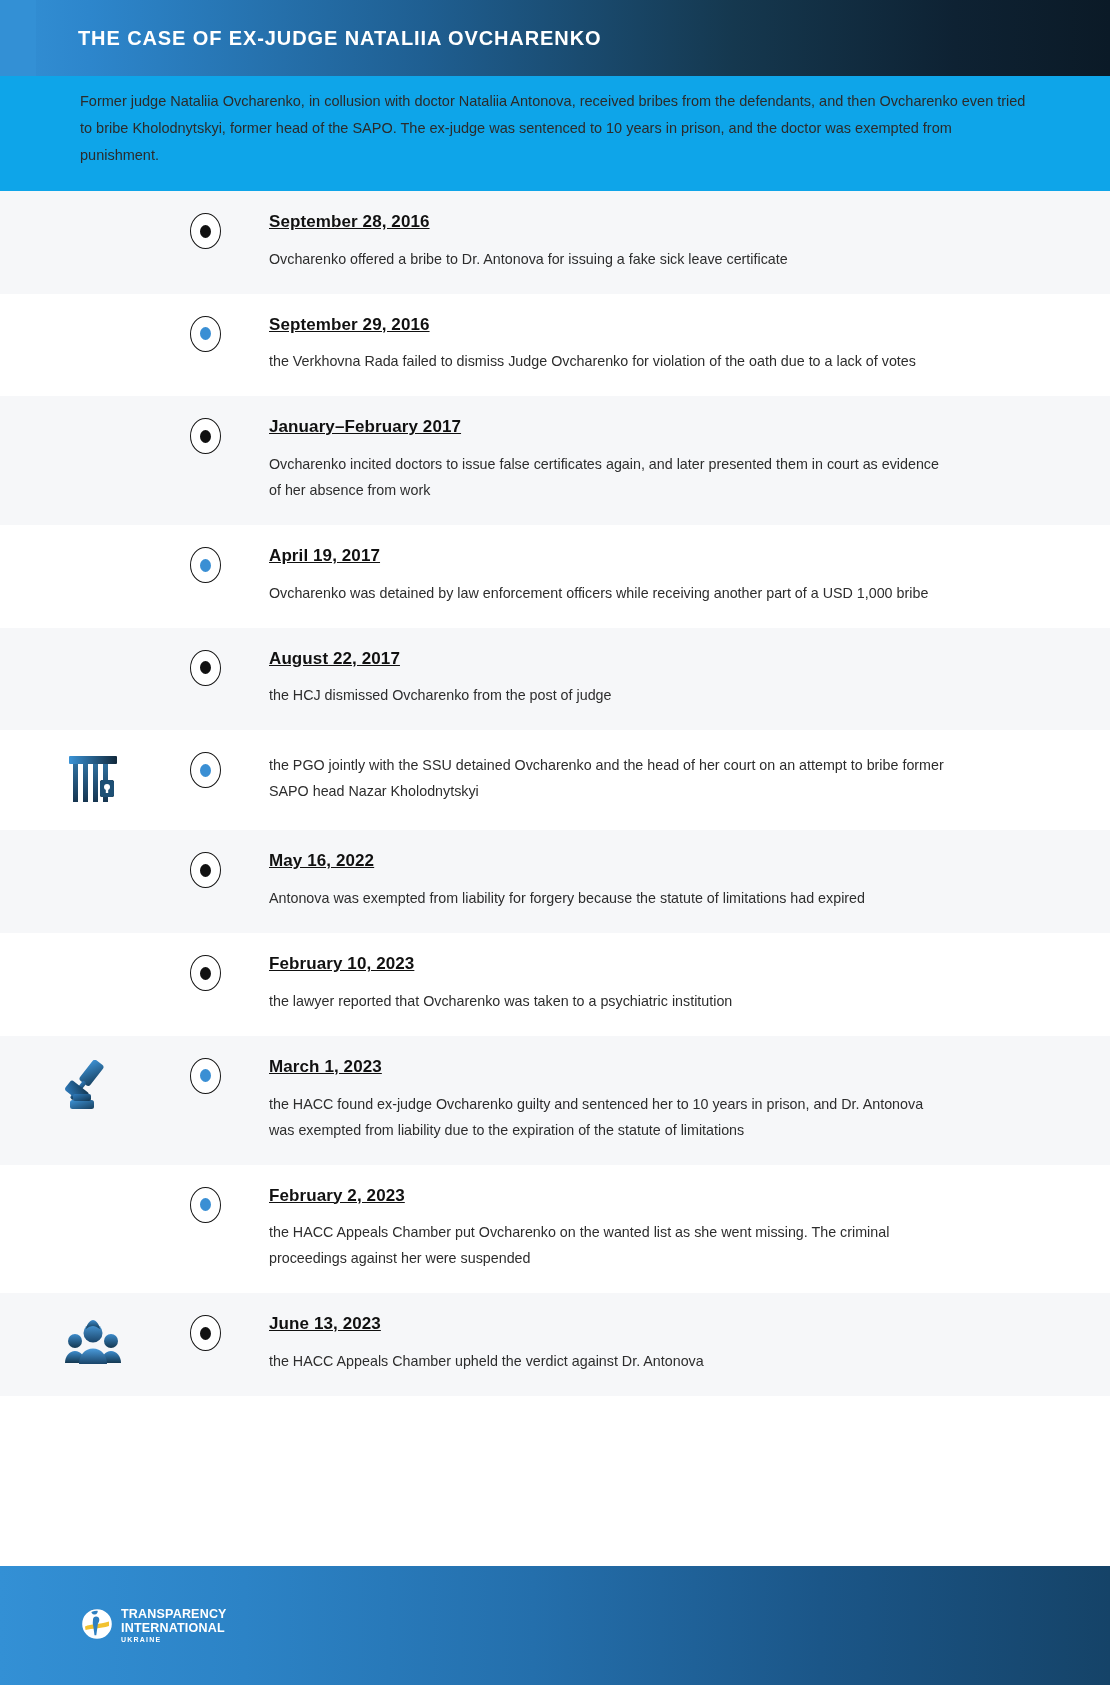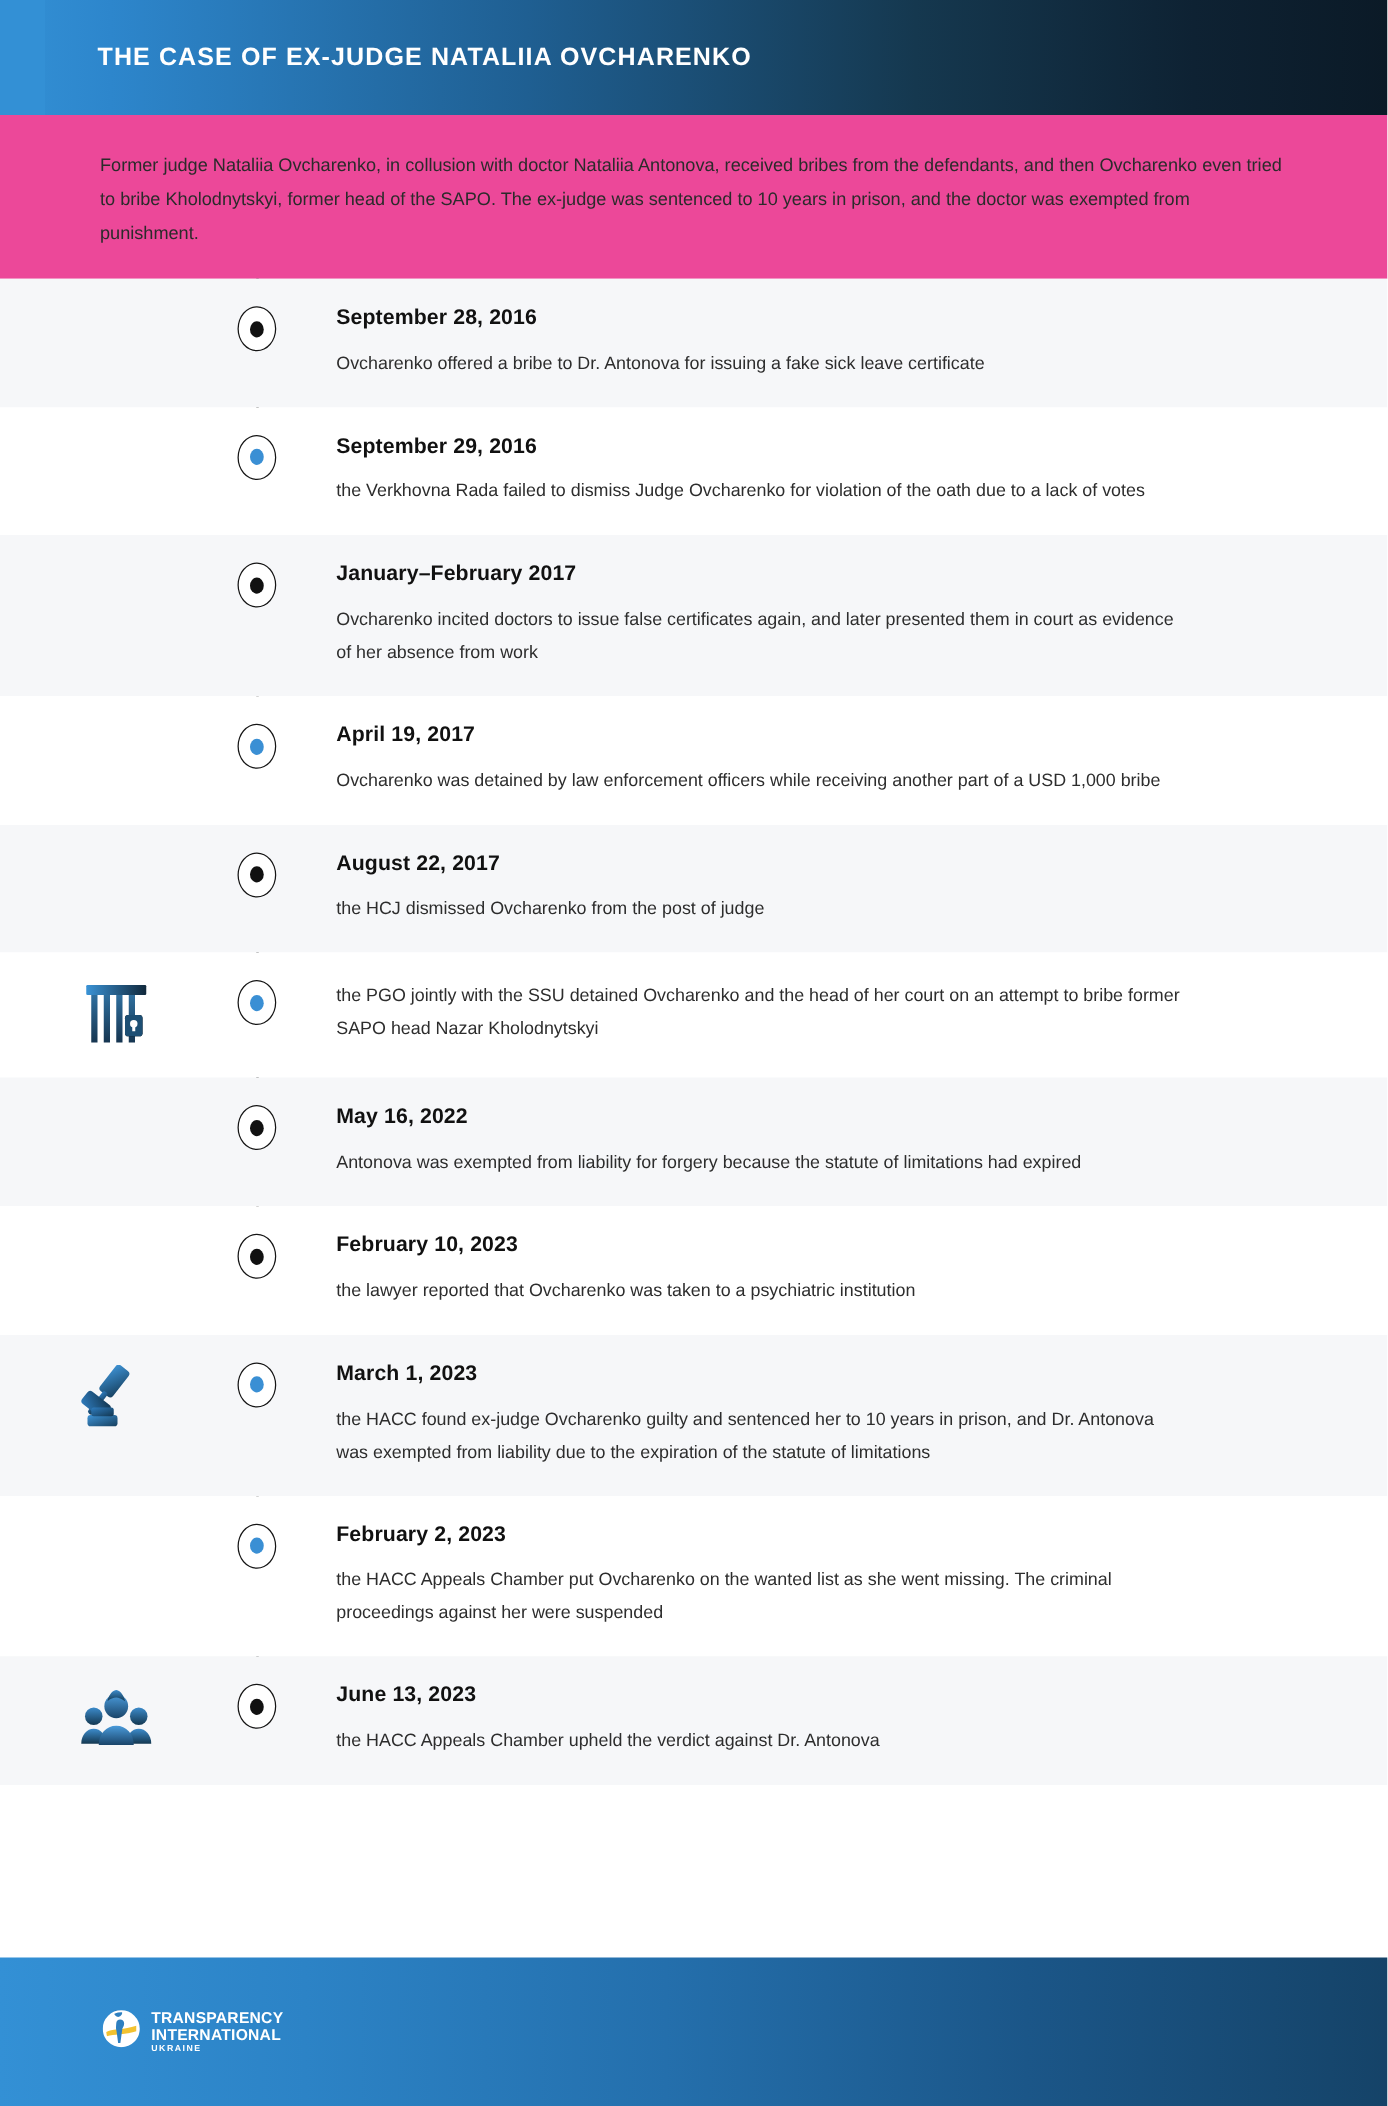--- a/index.html
+++ b/index.html
@@ -12,21 +12,21 @@
     height: 1685px;
     font-family: "Liberation Sans", sans-serif;
     color: #1a1a1a;
     overflow: hidden;
     position: relative;
   }
 
   
   .header {
     position: relative;
-    height: 92px;
+    height: 76px;
     background: linear-gradient(90deg, #3390D5 0%, #2D86CC 8%, #1F5F92 38%, #15384F 66%, #0E2233 86%, #0B1A27 100%);
     display: flex;
     align-items: center;
     box-sizing: border-box;
   }
   .header-accent {
     position: absolute;
     left: 0;
     top: 0;
     width: 36px;
@@ -39,22 +39,22 @@
     color: #ffffff;
     font-size: 20px;
     font-weight: bold;
     letter-spacing: 0.9px;
     text-transform: uppercase;
     white-space: nowrap;
   }
 
   
   .intro {
-    background: #ec4899;
-    padding: 28px 80px 22px 80px;
+    background: #0ea5e9;
+    padding: 12px 80px 22px 80px;
     box-sizing: border-box;
   }
   .intro p {
     margin: 0;
     font-size: 14.5px;
     line-height: 27px;
     color: #2b2b2b;
   }
 
   
@@ -126,20 +126,21 @@
     padding-left: 44px;
     box-sizing: border-box;
   }
   .row-date {
     font-size: 17px;
     font-weight: bold;
     color: #111111;
     letter-spacing: 0.1px;
     margin: 0 0 14px 0;
     line-height: 1.1;
+    text-decoration: underline;
   }
   .row-desc {
     font-size: 14.3px;
     line-height: 26px;
     color: #2d2d2d;
     margin: 0;
     max-width: 680px;
   }
 
   

